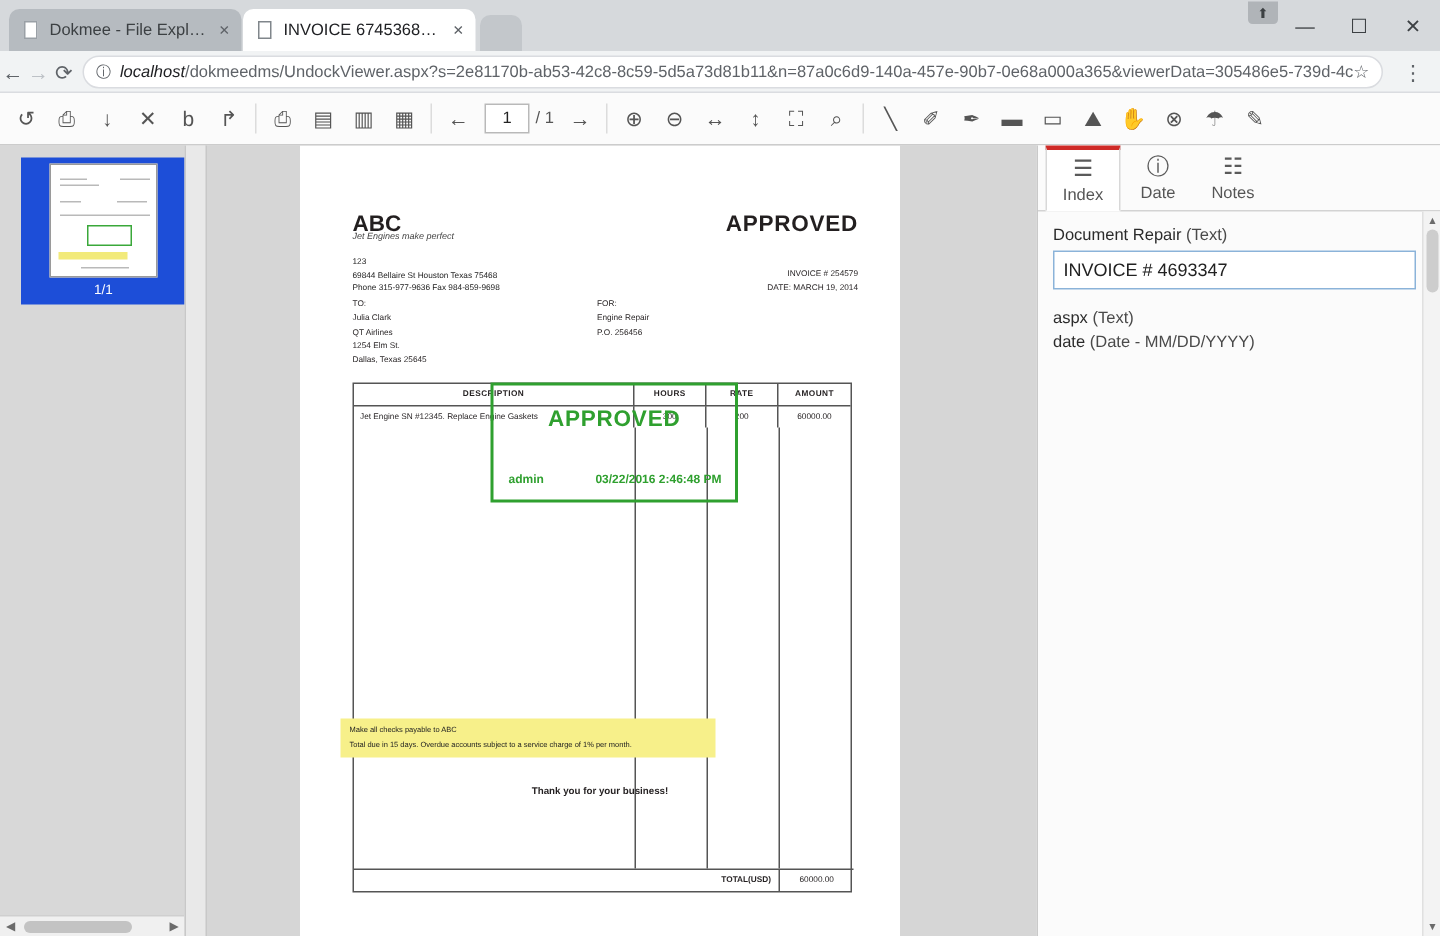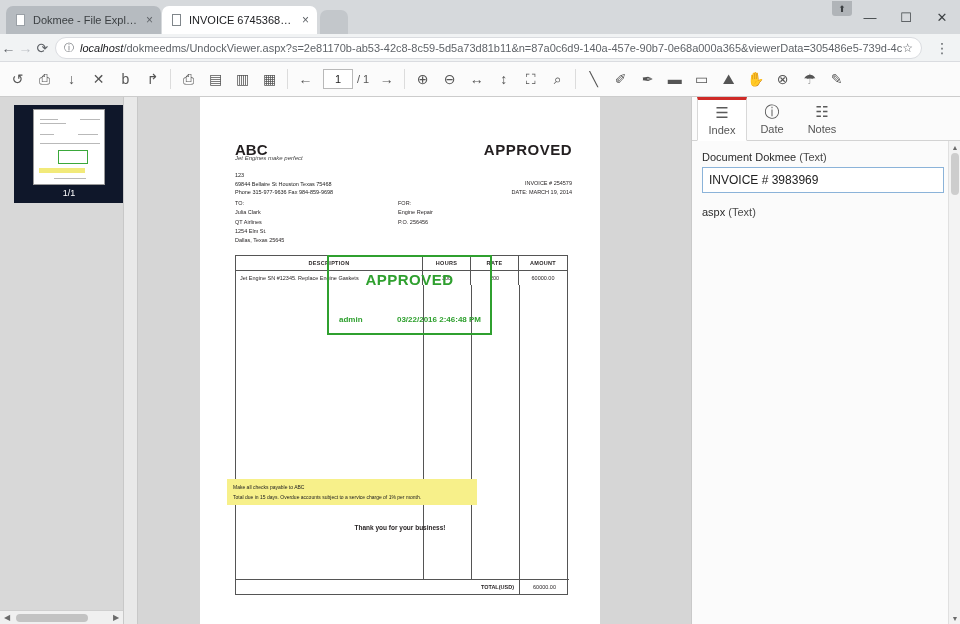--- a/index.html
+++ b/index.html
@@ -134,21 +134,21 @@
   }
 
   
   .thumb-pane {
     position: absolute; left: 0; top: 0; width: 138px; height: 527px;
     background: #d8d8d8; border-right: 1px solid #bdbdbd;
   }
   .thumb-item {
     position: absolute; left: 14px; top: 8px;
     width: 110px; height: 98px;
-    background: #0f172a;
+    background: #1d4ed8;
     padding: 4px 0 0 0;
   }
   .thumb-page {
     width: 72px; height: 76px; margin: 0 auto; background: #fff;
     border: 1px solid #9a9a9a;
     position: relative; overflow: hidden;
   }
   .thumb-page .ln { position: absolute; background: #b9b9b9; height: 1px; }
   .thumb-page .grn { position: absolute; border: 1px solid #3aa83a; }
   .thumb-page .ylw { position: absolute; background: #f2ea7a; }
@@ -486,30 +486,34 @@
           <span>Date</span>
         </div>
         <div class="mtab">
           <span class="mico">☷</span>
           <span>Notes</span>
         </div>
       </div>
 
       <div class="fieldwrap">
         <div class="flabel">
-          <span class="lname">Document Dokmee</span>
+          <span class="lname">Document Repair</span>
           <span class="ltype">(Text)</span>
         </div>
-        <div class="finput">INVOICE # 3983969</div>
+        <div class="finput">INVOICE # 4693347</div>
 
         <div class="flabel">
           <span class="lname">aspx</span>
           <span class="ltype">(Text)</span>
         </div>
 
+        <div class="flabel">
+          <span class="lname">date</span>
+          <span class="ltype">(Date - MM/DD/YYYY)</span>
+        </div>
       </div>
 
       <div class="panel-scroll">
         <div class="arw">▲</div>
         <div class="thumbbar"></div>
         <div class="arw bot">▼</div>
       </div>
     </div>
 
   </div>

